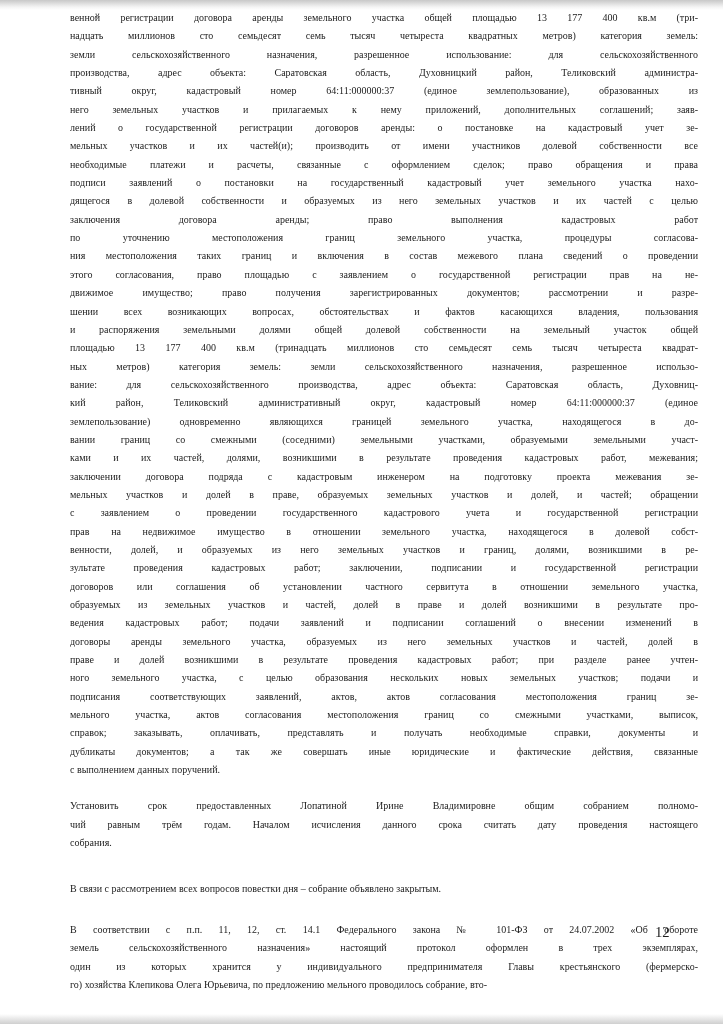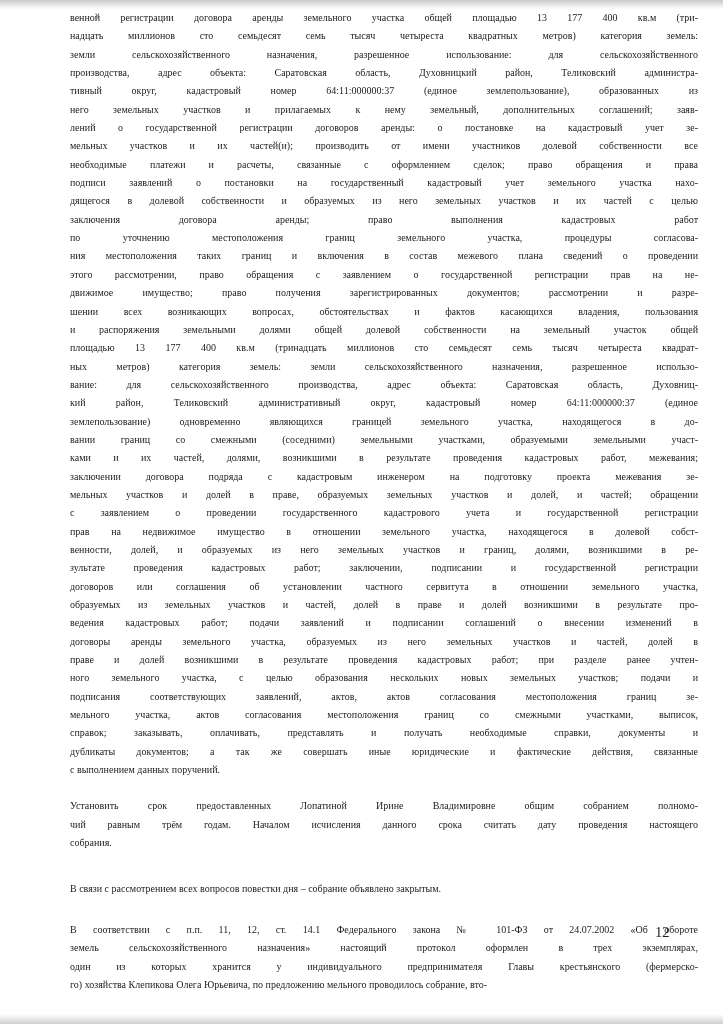--- a/index.html
+++ b/index.html
@@ -75,30 +75,30 @@
 <div class="scan-top-shade"></div>
 <div class="scan-speck"></div>
 
 <div class="page">
   <div class="para p-main">
       <span class="ln">венной регистрации договора аренды земельного участка общей площадью 13 177 400 кв.м (три-</span>
       <span class="ln">надцать миллионов сто семьдесят семь тысяч четыреста квадратных метров) категория земель:</span>
       <span class="ln">земли сельскохозяйственного назначения, разрешенное использование: для сельскохозяйственного</span>
       <span class="ln">производства, адрес объекта: Саратовская область, Духовницкий район, Теликовский администра-</span>
       <span class="ln">тивный округ, кадастровый номер 64:11:000000:37  (единое землепользование), образованных из</span>
-      <span class="ln">него земельных участков и прилагаемых к нему земельный, дополнительных соглашений; заяв-</span>
+      <span class="ln">него земельных участков и прилагаемых к нему приложений, дополнительных соглашений; заяв-</span>
       <span class="ln">лений о государственной регистрации договоров аренды: о постановке на кадастровый учет зе-</span>
       <span class="ln">мельных участков и их частей(и); производить от имени участников долевой собственности все</span>
       <span class="ln">необходимые платежи и расчеты, связанные с оформлением сделок; право обращения и права</span>
       <span class="ln">подписи заявлений о постановки на государственный кадастровый учет земельного участка нахо-</span>
       <span class="ln">дящегося в долевой собственности и образуемых из него земельных участков и их частей с целью</span>
       <span class="ln">заключения          договора          аренды;          право выполнения          кадастровых          работ</span>
       <span class="ln">по уточнению местоположения     границ     земельного     участка,     процедуры     согласова-</span>
       <span class="ln">ния местоположения  таких границ  и включения  в состав межевого  плана сведений  о проведении</span>
-      <span class="ln">этого рассмотрении, право обращения с заявлением о государственной регистрации прав на не-</span>
+      <span class="ln">этого согласования, право площадью с заявлением о государственной регистрации прав на не-</span>
       <span class="ln">движимое имущество; право получения зарегистрированных документов; рассмотрении и разре-</span>
       <span class="ln">шении всех возникающих вопросах, обстоятельствах и фактов касающихся владения, пользования</span>
       <span class="ln">и распоряжения земельными долями общей долевой собственности на земельный участок общей</span>
       <span class="ln">площадью 13 177 400 кв.м (тринадцать миллионов сто семьдесят семь тысяч четыреста квадрат-</span>
       <span class="ln">ных метров) категория земель: земли сельскохозяйственного назначения, разрешенное использо-</span>
       <span class="ln">вание: для сельскохозяйственного производства, адрес объекта: Саратовская область, Духовниц-</span>
       <span class="ln">кий район, Теликовский административный округ, кадастровый номер 64:11:000000:37  (единое</span>
       <span class="ln">землепользование) одновременно являющихся границей земельного участка, находящегося в до-</span>
       <span class="ln">вании границ со смежными (соседними) земельными участками, образуемыми земельными участ-</span>
       <span class="ln">ками и их частей, долями, возникшими в результате проведения кадастровых работ, межевания;</span>

